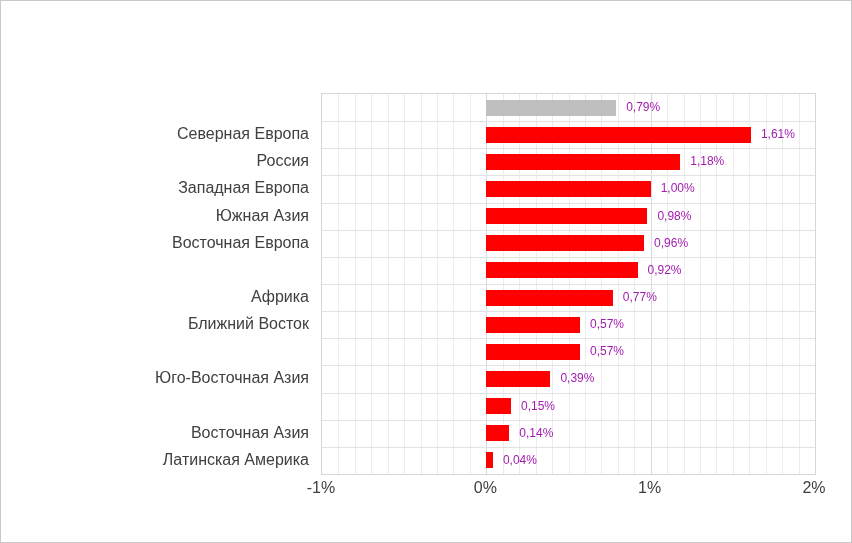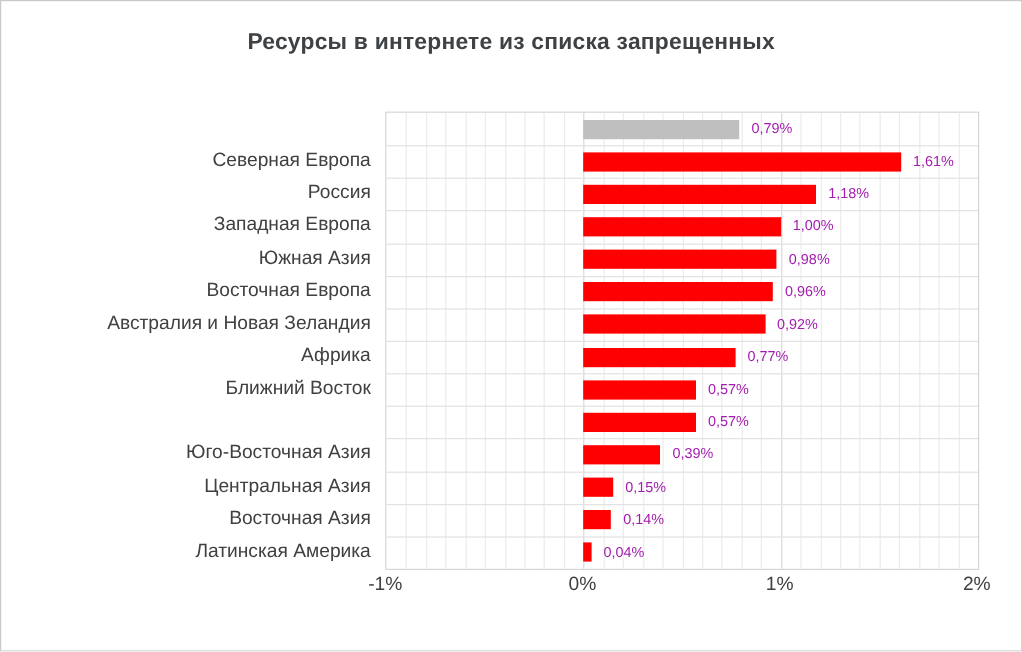--- a/index.html
+++ b/index.html
@@ -92,33 +92,30 @@
     transform: translateX(-50%);
     font-size: 16px;
     color: #404040;
     white-space: nowrap;
   }
 </style>
 </head>
 <body>
 
 <div class="canvas">
-  <div class="chart-title">Ресурсы в интернете из списка запрещенных</div>
 
   <div class="labels-col">
       <div class="cat-label" style="top: 27.1429px; height: 27.1429px; line-height: 27.1429px;">Северная Европа</div>
       <div class="cat-label" style="top: 54.2857px; height: 27.1429px; line-height: 27.1429px;">Россия</div>
       <div class="cat-label" style="top: 81.4286px; height: 27.1429px; line-height: 27.1429px;">Западная Европа</div>
       <div class="cat-label" style="top: 108.571px; height: 27.1429px; line-height: 27.1429px;">Южная Азия</div>
       <div class="cat-label" style="top: 135.714px; height: 27.1429px; line-height: 27.1429px;">Восточная Европа</div>
-      <div class="cat-label" style="top: 162.857px; height: 27.1429px; line-height: 27.1429px;">Австралия и Новая Зеландия</div>
       <div class="cat-label" style="top: 190px; height: 27.1429px; line-height: 27.1429px;">Африка</div>
       <div class="cat-label" style="top: 217.143px; height: 27.1429px; line-height: 27.1429px;">Ближний Восток</div>
       <div class="cat-label" style="top: 271.429px; height: 27.1429px; line-height: 27.1429px;">Юго-Восточная Азия</div>
-      <div class="cat-label" style="top: 298.571px; height: 27.1429px; line-height: 27.1429px;">Центральная Азия</div>
       <div class="cat-label" style="top: 325.714px; height: 27.1429px; line-height: 27.1429px;">Восточная Азия</div>
       <div class="cat-label" style="top: 352.857px; height: 27.1429px; line-height: 27.1429px;">Латинская Америка</div>
     </div>
 
   <div class="plot">
       <div class="gl-v gl-minor" style="left: 16.4333px;"></div>
       <div class="gl-v gl-minor" style="left: 32.8667px;"></div>
       <div class="gl-v gl-minor" style="left: 49.3px;"></div>
       <div class="gl-v gl-minor" style="left: 65.7333px;"></div>
       <div class="gl-v gl-minor" style="left: 82.1667px;"></div>

